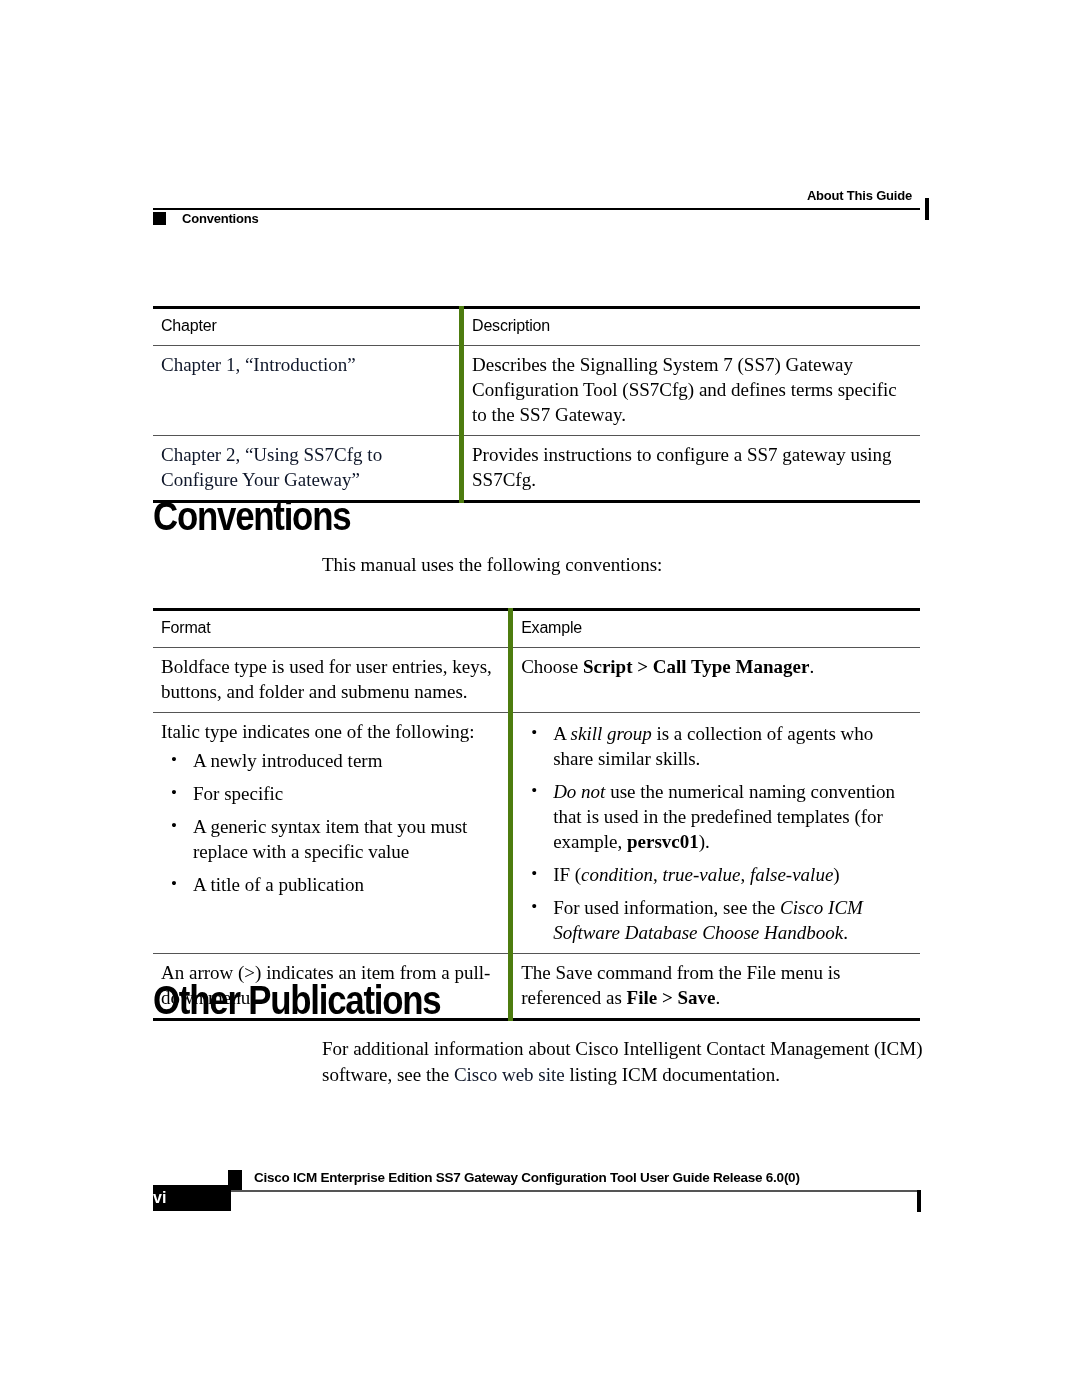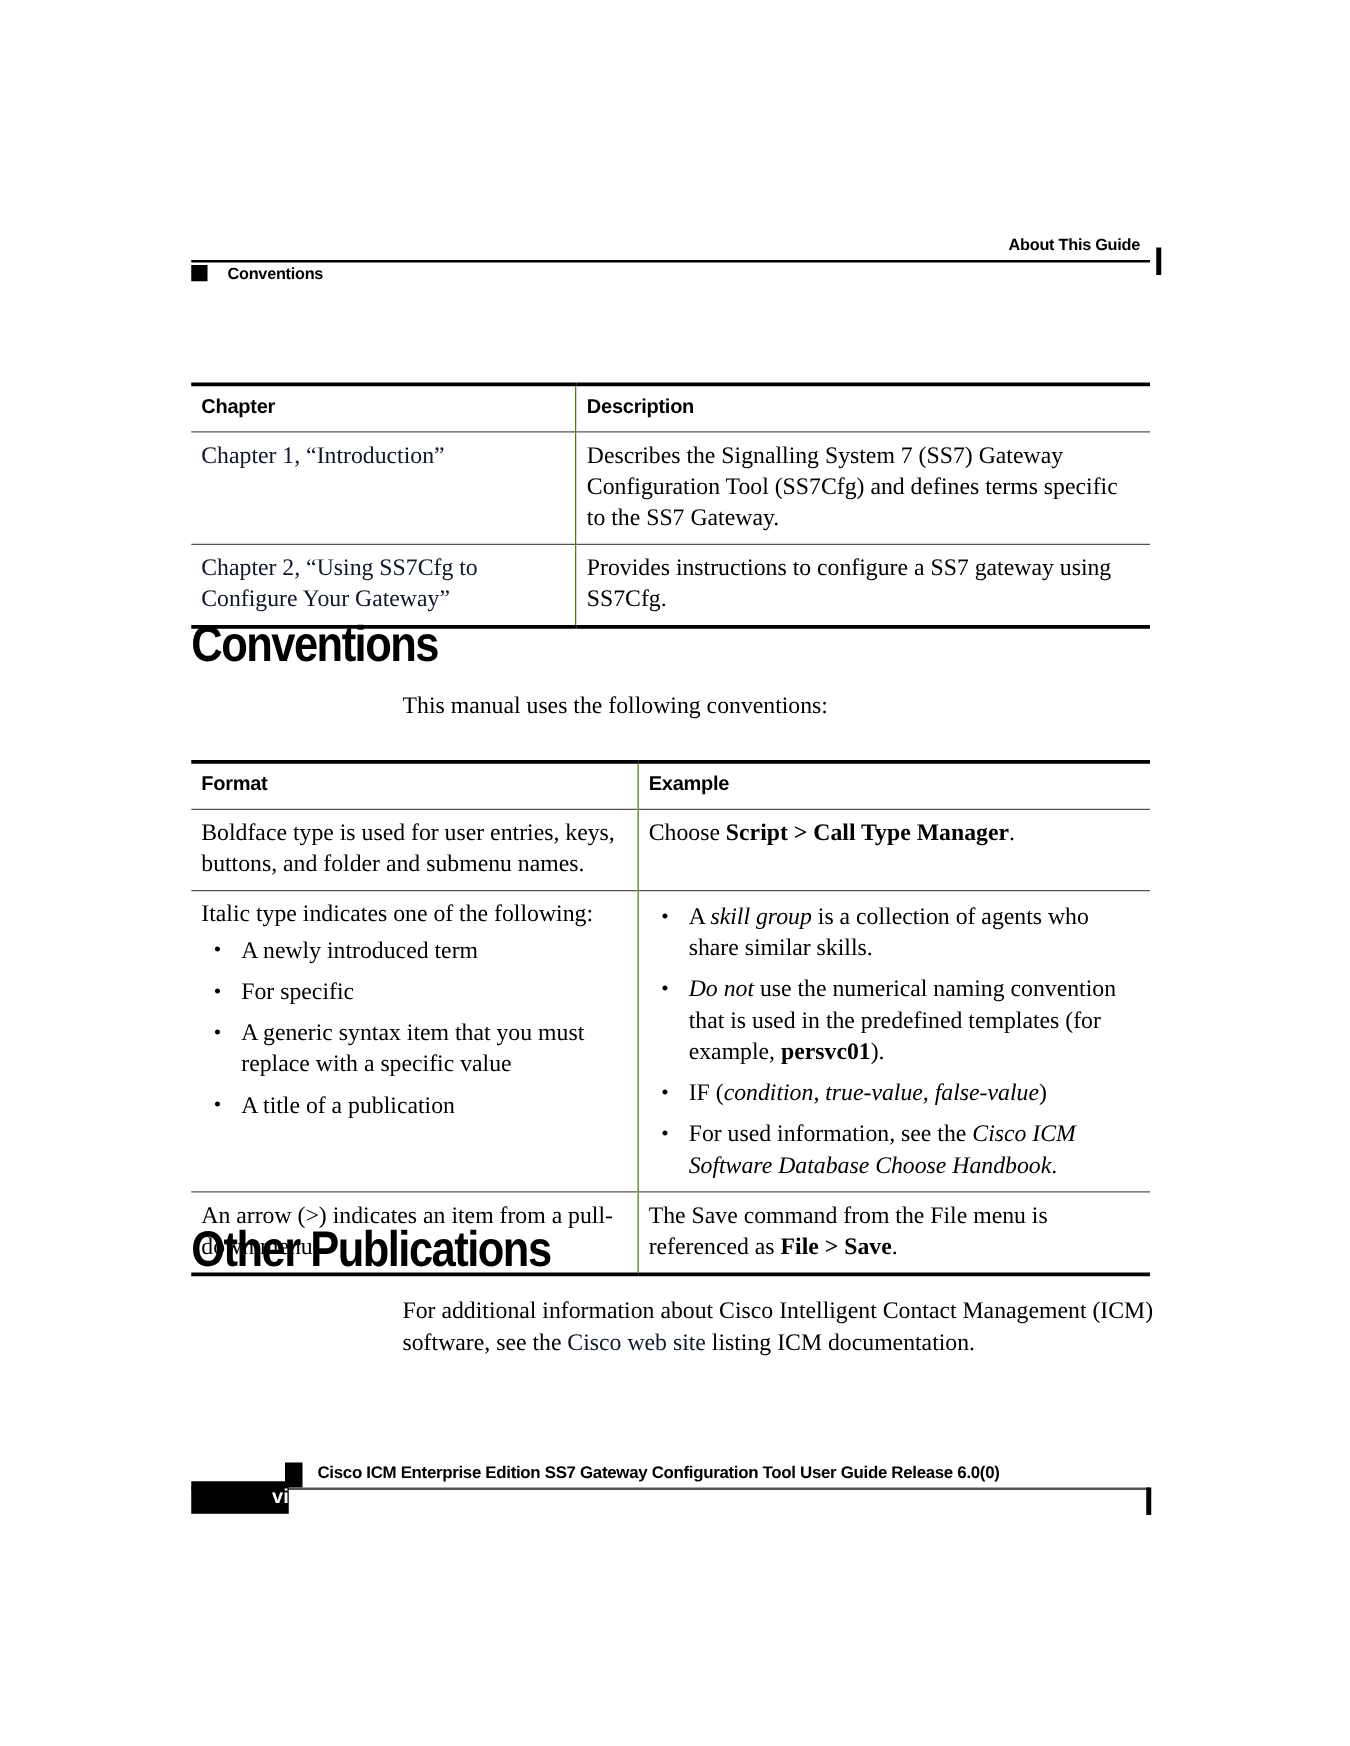--- a/index.html
+++ b/index.html
@@ -87,31 +87,31 @@
     line-height: 25px;
   }
   .doc-table td, .doc-table th {
     vertical-align: top;
     padding: 6px 8px 8px 8px;
     text-align: left;
     font-weight: normal;
   }
   .doc-table .hdr th {
     font-family: "Liberation Sans", "DejaVu Sans", sans-serif;
-    font-weight: bold;
+    font-weight: normal;
     font-size: 16px;
     line-height: 20px;
     letter-spacing: -0.2px;
     padding-top: 7px;
     padding-bottom: 9px;
   }
   .rule-top { border-top: 3px solid #000; }
   .rule-thin { border-top: 1px solid #555; }
   .rule-bottom { border-bottom: 3px solid #000; }
-  .colsep { border-left: 1px solid #4d7c0f; }
+  .colsep { border-left: 5px solid #4d7c0f; }
 
   .link {
     color: #0f172a;
   }
   em { font-style: italic; }
   strong { font-weight: bold; }
 
   
   #table-chapters { left: 153px; top: 306px; width: 767px; }
   #table-chapters .c1 { width: 303px; }
@@ -221,21 +221,21 @@
     height: 26px;
     background: #000;
   }
   .ft-pageno {
     position: absolute;
     left: 0px;
     top: 20px;
     width: 78px;
     height: 26px;
     line-height: 26px;
-    text-align: right;
+    text-align: left;
     color: #ffffff;
     font-family: "Liberation Sans", "DejaVu Sans", sans-serif;
     font-weight: bold;
     font-size: 16px;
   }
 </style>
 </head>
 <body>
 
 <div class="page">

